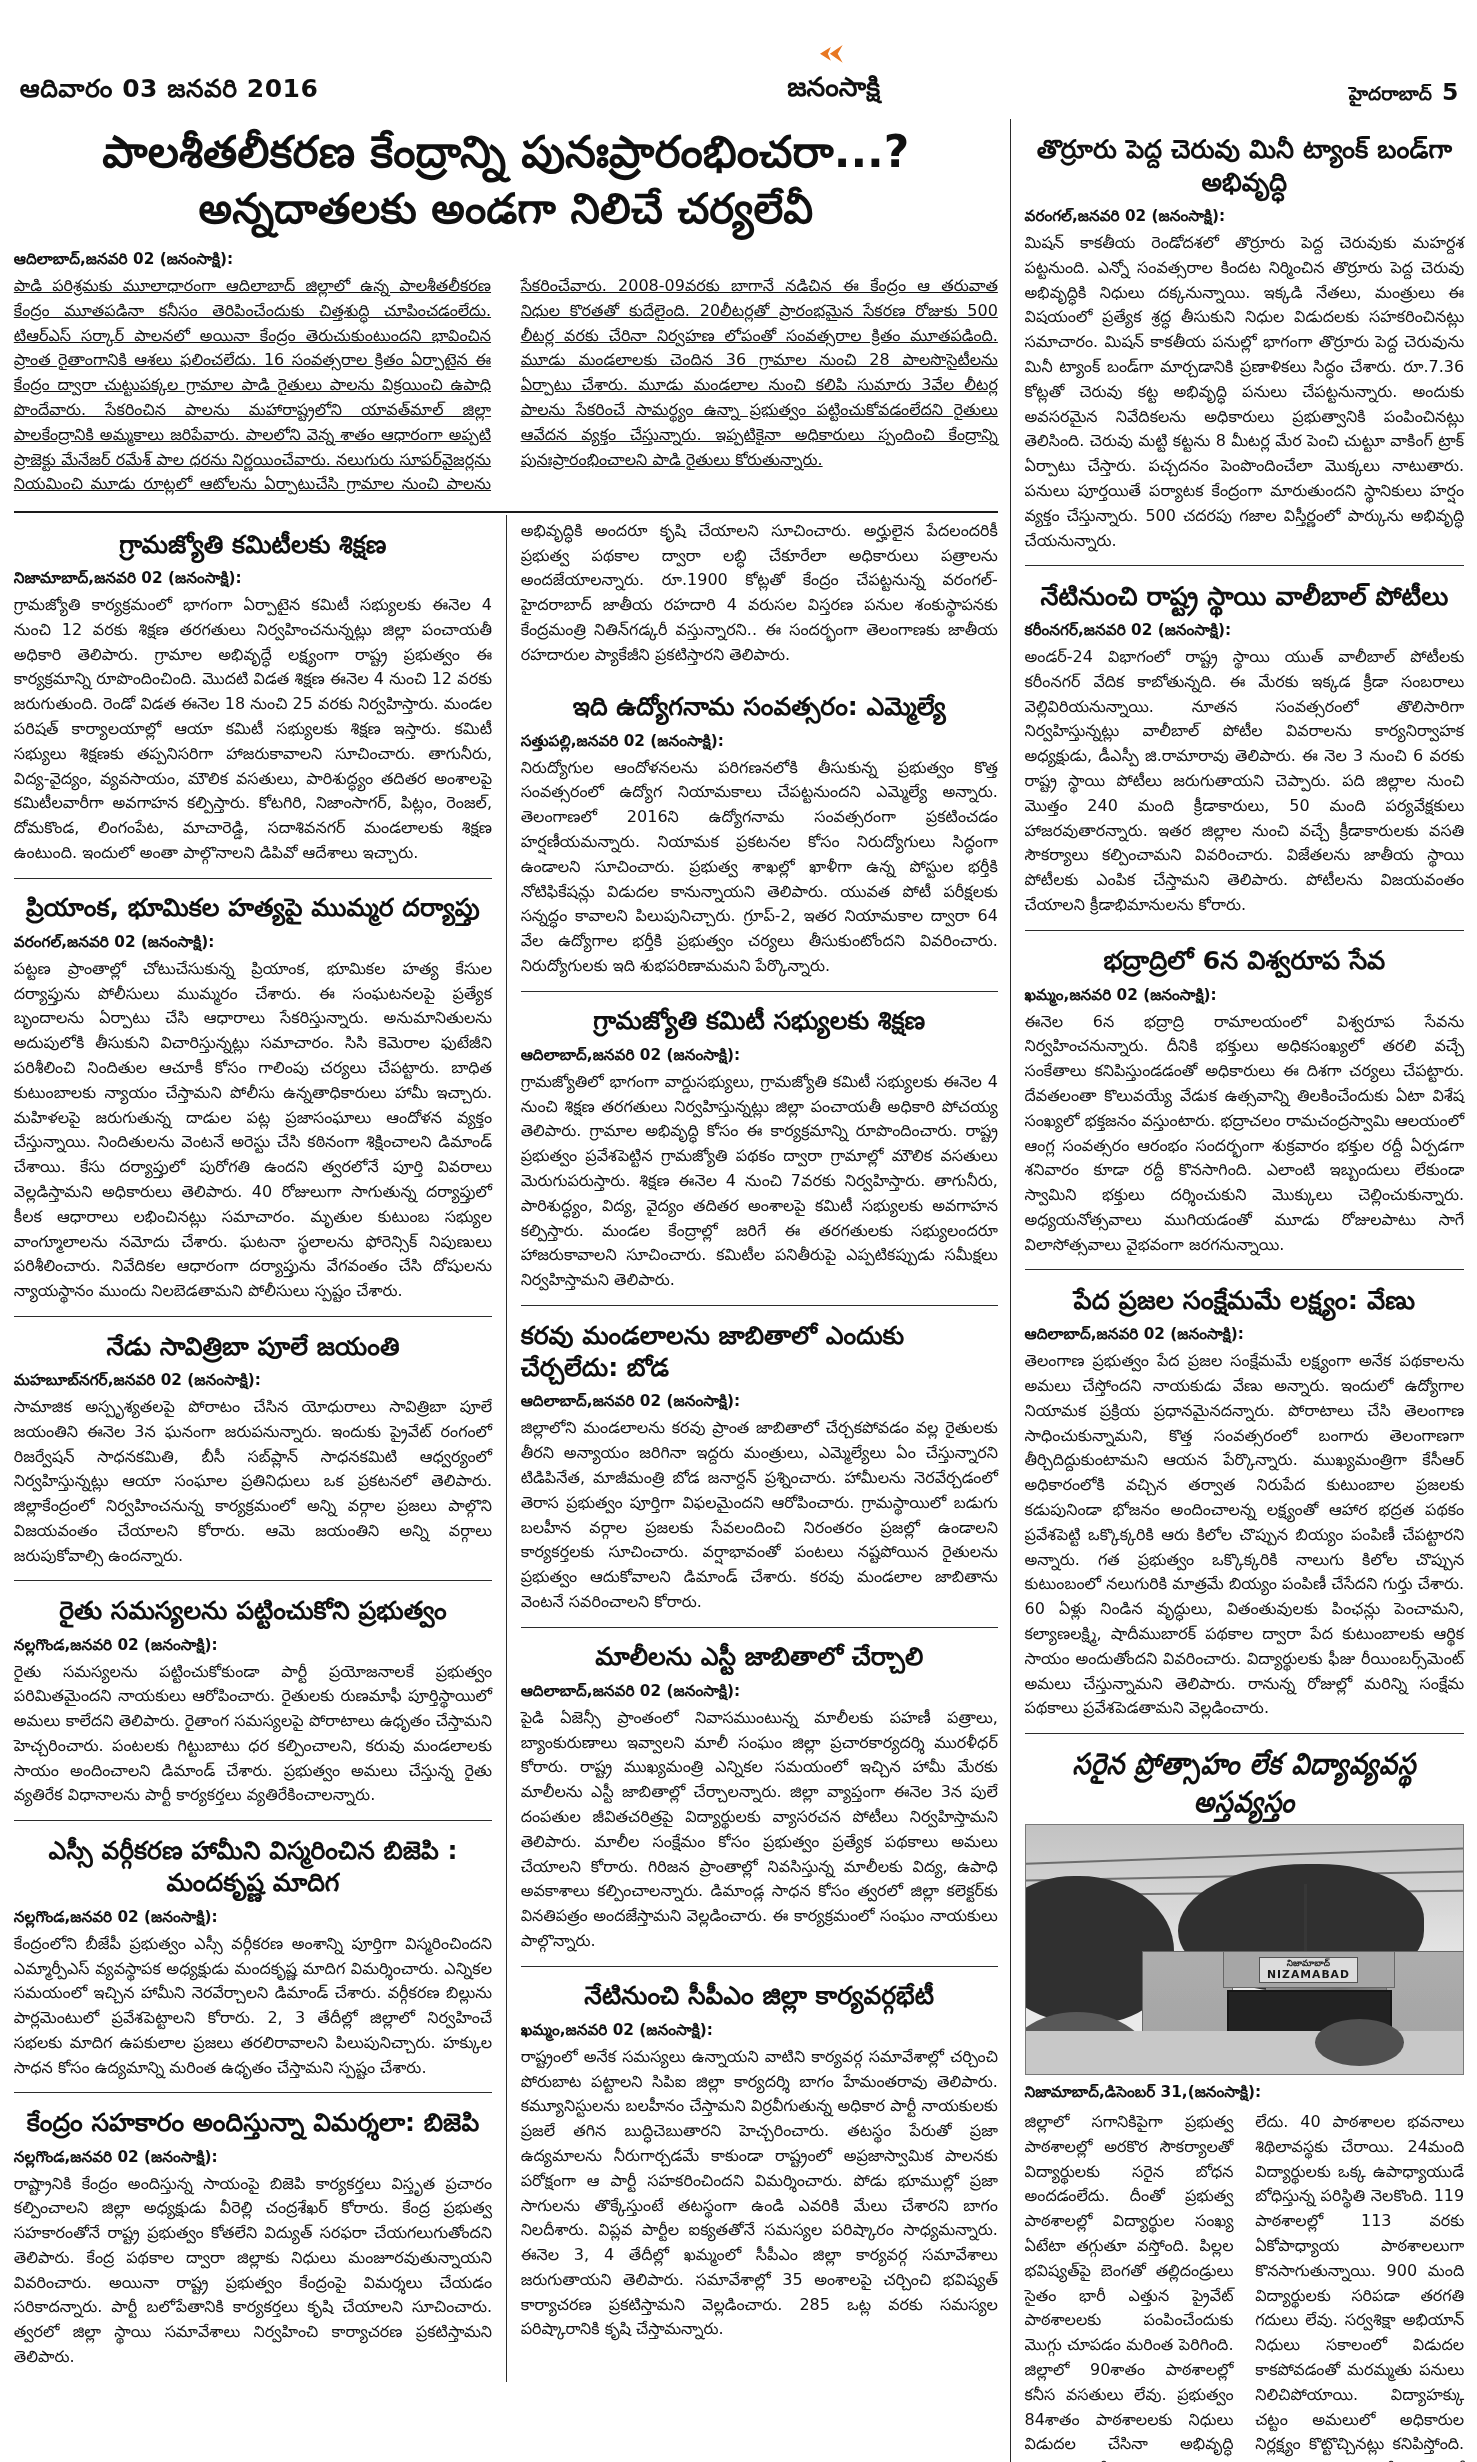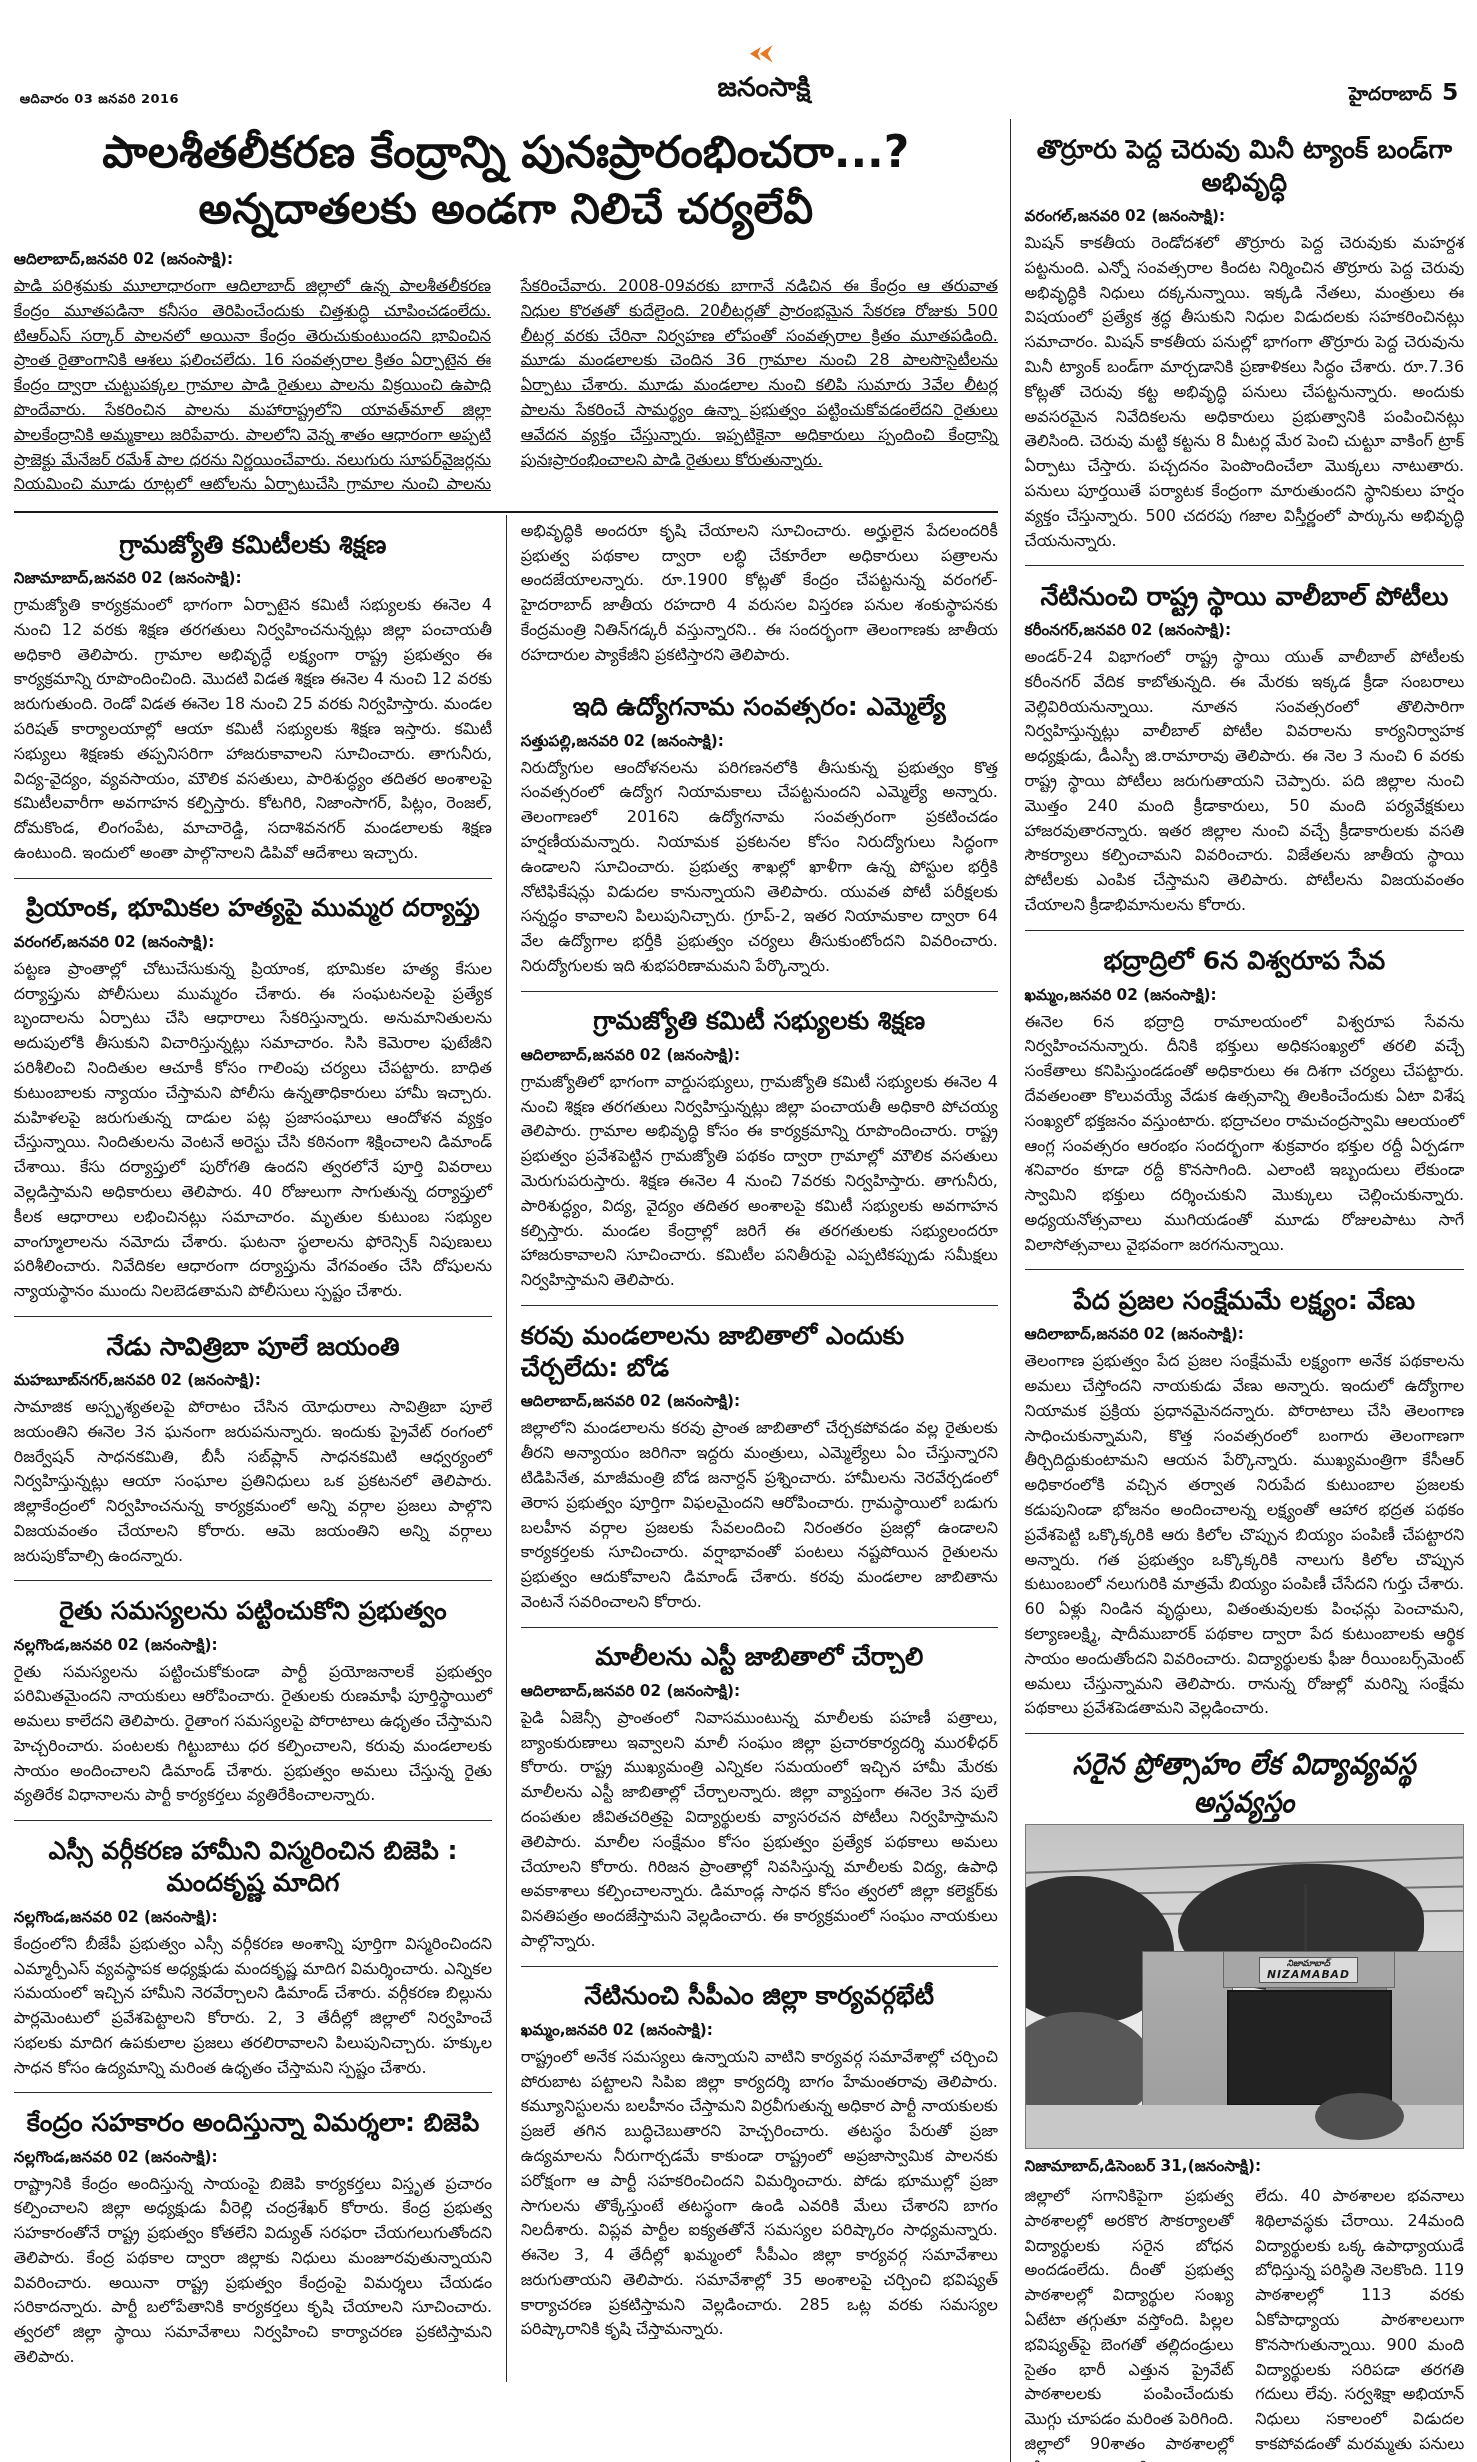--- a/index.html
+++ b/index.html
@@ -5,21 +5,21 @@
 <style>
   * { margin:0; padding:0; box-sizing:border-box; }
   html,body { background:#e9e9e9; }
   .page {
     width:1478px; height:2463px; margin:0 auto; background:#ffffff;
     font-family:"DejaVu Sans","Liberation Sans",sans-serif;
     color:#111; overflow:hidden; position:relative; padding:25.6px 13.8px 9.9px 13.8px;
   }
   
   .masthead { display:flex; align-items:flex-end; justify-content:space-between; padding:17.7px 5.9px 9.9px 5.9px; }
-  .m-date { font-size:13px; font-weight:bold; letter-spacing:0.5px; }
+  .m-date { font-size:25px; font-weight:bold; letter-spacing:0.5px; }
   .m-logo { display:flex; align-items:center; gap:5.9px; font-size:26.6px; font-weight:800;flex-direction:column; }
   .m-logo .logo-icon { display:inline-block; line-height:0; }
   .m-city { font-size:18.7px; font-weight:bold; }
   .m-page { font-size:23.6px; font-weight:800; margin-left:9.9px; }
   
   .content { display:flex; align-items:stretch; }
   .main-left { width:997px; padding-right:11.8px; }
   .rail { width:455px; border-left:1.5px solid #2b2b2b; padding-left:13.8px; }
   
   .lead h1 { text-align:center; font-weight:800; font-size:44px; line-height:1.32; margin:3.9px 0 13.8px 0; }
@@ -38,23 +38,23 @@
   .rail article h2 { font-size:25.6px; }
   h2.align-left { text-align:left; }
   .continuation { padding:3.9px 0 9.9px 0; }
   
   .feature h2 {
     font-size:26.6px; font-style:italic; font-weight:900; letter-spacing:0.5px;
     text-align:center; margin:9.9px 0 7.9px 0; transform:scaleY(1.15);
   }
   .feature .cols2 { column-count:2; column-gap:21.7px; margin-top:5.9px; }
   
-  .photo { position:relative; width:100%; height:325px; overflow:hidden;
+  .photo { position:relative; width:100%; height:251px; overflow:hidden;
            background:linear-gradient(#bfbfbf 0%, #dcdcdc 45%, #e6e6e6 60%);
-           border:1px solid #777; filter:grayscale(100%) contrast(1.04);font-style:italic; }
+           border:1px solid #777; filter:grayscale(100%) contrast(1.04); }
   .wire { position:absolute; left:-5%; width:110%; height:1.5px; background:#3c3c3c; opacity:.65; }
   .w1 { top:12%; transform:rotate(-2deg); } .w2 { top:20%; transform:rotate(-1.2deg); } .w3 { top:27%; transform:rotate(-.6deg); }
   .tree { position:absolute; background:#2f3530; border-radius:48% 52% 45% 55%; }
   .tree-l { left:-39px; top:51px; width:187px; height:148px; }
   .tree-r { right:39px; top:39px; width:246px; height:128px; border-radius:55% 45% 50% 50%; }
   .wall-r { position:absolute; right:0; top:148px; width:197px; height:128px;
             background:linear-gradient(100deg,#8d8d8d 0%,#6f6f6f 35%,#909090 70%,#7a7a7a 100%); }
   .pillar { position:absolute; top:126px; width:91px; height:158px;
             background:linear-gradient(#b4aa99,#a79d8c); border:1px solid #6f665a; }
   .pil-l { left:116px; } .pil-r { left:360px; }

